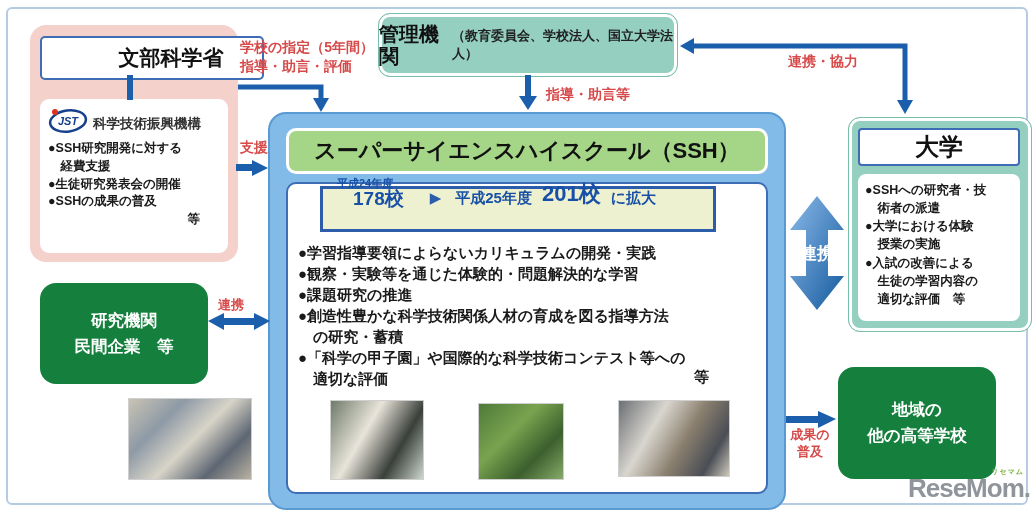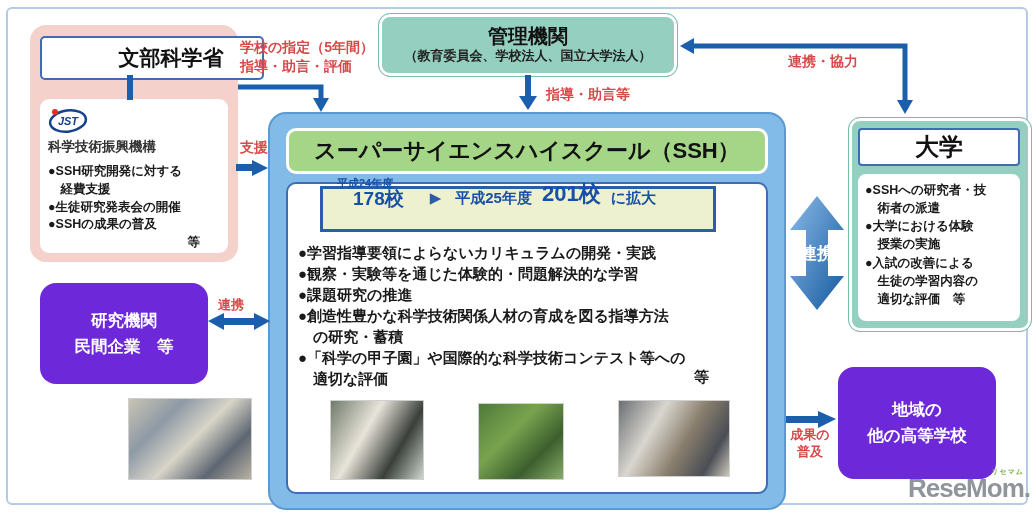--- a/index.html
+++ b/index.html
@@ -7,35 +7,35 @@
           font-family:"Liberation Sans","DejaVu Sans",sans-serif;}
   .abs{position:absolute;}
   .pre{white-space:pre-line;}
   
   .page-frame{left:6px;top:7px;width:1018px;height:494px;border:2px solid #b5cbe5;border-radius:6px;}
   
   .pink-box{left:30px;top:25px;width:208px;height:237px;background:#f4d1ca;border-radius:16px;}
   .monbusho{left:40px;top:36px;width:182px;height:40px;background:#fff;border:2px solid #3e6cb5;border-radius:5px;
             display:flex;align-items:center;justify-content:center;font-size:21px;font-weight:bold;color:#111;padding-left:38px;}
   .jst-box{left:40px;top:99px;width:188px;height:154px;background:#fff;border-radius:9px;padding:8px 6px 0 8px;box-sizing:border-box;}
-  .jst-logo-row{display:flex;align-items:flex-start;gap:5px;margin-bottom:7px;flex-direction:column;}
+  .jst-logo-row{display:flex;align-items:flex-end;gap:5px;margin-bottom:7px;}
   .jst-org{font-size:13.5px;font-weight:bold;color:#333;}
   .jst-bullets{font-size:12.5px;font-weight:bold;color:#1a1a1a;line-height:1.42;}
   .jst-etc{text-align:right;padding-right:22px;font-size:12.5px;font-weight:bold;color:#1a1a1a;}
   
   .red{color:#d64a4a;font-weight:bold;}
   .lbl-shitei{left:240px;top:38px;width:160px;font-size:14px;line-height:1.35;}
   .lbl-shien{left:240px;top:139px;font-size:14px;}
   .lbl-shido{left:546px;top:86px;font-size:14px;}
   .lbl-renkei-kyoryoku{left:788px;top:53px;font-size:14px;}
   .lbl-renkei-kenkyu{left:218px;top:296px;font-size:13px;}
   .lbl-seika{left:784px;top:427px;width:52px;font-size:13px;text-align:center;line-height:1.3;}
   
   .kanri{left:378px;top:13px;width:298px;height:62px;background:#94cfc0;border:1px solid #79bdab;border-radius:12px;
-         box-shadow:inset 0 0 0 3px #fff;display:flex;flex-direction:column;align-items:center;justify-content:center;}
+         box-shadow:inset 0 0 0 3px #fff;display:flex;flex-direction:row;align-items:center;justify-content:center;}
   .kanri-title{font-size:20px;font-weight:bold;color:#111;line-height:1.1;}
   .kanri-sub{font-size:13px;font-weight:bold;color:#222;}
   
   .ssh{left:268px;top:112px;width:518px;height:398px;background:#82bbe8;border:2px solid #5a9ad2;border-radius:18px;box-sizing:border-box;}
   .ssh-title{left:286px;top:128px;width:482px;height:46px;background:#a5d687;border:3px solid #fff;border-radius:10px;box-sizing:border-box;
              display:flex;align-items:center;justify-content:center;font-size:22px;font-weight:bold;color:#111;}
   .ssh-white{left:286px;top:182px;width:482px;height:312px;background:#fff;border:2px solid #3e6cb5;border-radius:10px;box-sizing:border-box;}
   .expansion{left:320px;top:186px;width:396px;height:46px;background:#eef1cf;border:3px solid #2b5daa;box-sizing:border-box;
              display:flex;align-items:flex-end;gap:10px;padding:2px 10px 20px 14px;color:#1850a8;}
   .exp-col{display:flex;flex-direction:column;line-height:1.05;}
@@ -48,21 +48,21 @@
   .ssh-bullets{left:298px;top:242px;width:462px;font-size:15px;font-weight:bold;color:#1a1a1a;line-height:1.4;}
   .ssh-etc{left:694px;top:368px;font-size:15px;font-weight:bold;color:#1a1a1a;}
   
   .univ{left:848px;top:117px;width:182px;height:213px;background:#94cfc0;border:1px solid #79bdab;border-radius:12px;
         box-shadow:inset 0 0 0 3px #fff;}
   .univ-title{left:858px;top:128px;width:162px;height:38px;background:#fff;border:2px solid #3e6cb5;border-radius:4px;box-sizing:border-box;
               display:flex;align-items:center;justify-content:center;font-size:24px;font-weight:bold;color:#111;}
   .univ-body{left:858px;top:174px;width:162px;height:147px;background:#fff;border-radius:8px;box-sizing:border-box;
              padding:7px 4px 0 7px;font-size:12.5px;font-weight:bold;color:#1a1a1a;line-height:1.45;}
   
-  .corn{background:#6d28d9;border-radius:16px;color:#fff;font-weight:bold;display:flex;align-items:center;justify-content:center;text-align:center;}
+  .corn{background:#15803d;border-radius:16px;color:#fff;font-weight:bold;display:flex;align-items:center;justify-content:center;text-align:center;}
   .kenkyu{left:40px;top:283px;width:168px;height:101px;font-size:16.5px;line-height:1.55;}
   .chiiki{left:838px;top:367px;width:158px;height:112px;font-size:16.5px;line-height:1.55;}
   
   .photo{border:1px solid #cfcfcf;}
   .photo1{left:128px;top:398px;width:122px;height:80px;
           background:linear-gradient(135deg,#c9c3b4 0%,#8e9aa6 28%,#d8d4c8 52%,#5d6672 76%,#b9b2a2 100%);}
   .photo2{left:330px;top:400px;width:92px;height:78px;
           background:linear-gradient(120deg,#6f7b6a 0%,#e8e4da 38%,#3a3f3a 70%,#cdd6cf 100%);}
   .photo3{left:478px;top:403px;width:84px;height:75px;
           background:linear-gradient(135deg,#4e7a3a 0%,#7aa34f 38%,#3c5f2e 70%,#88ab6a 100%);}

